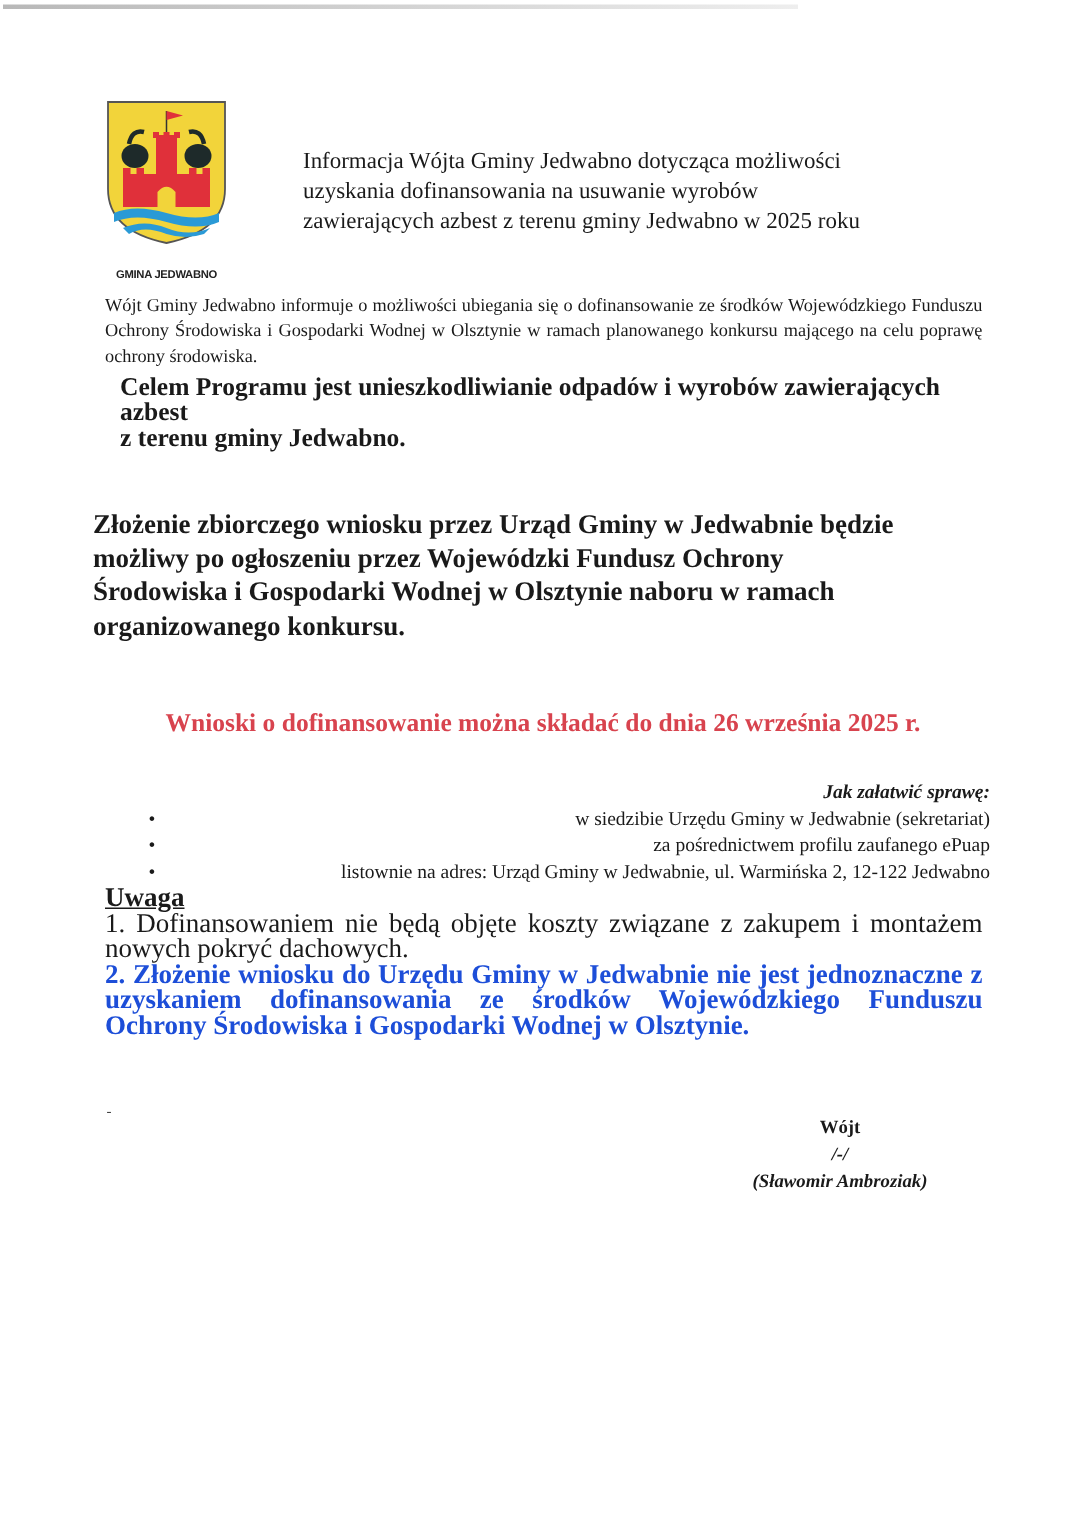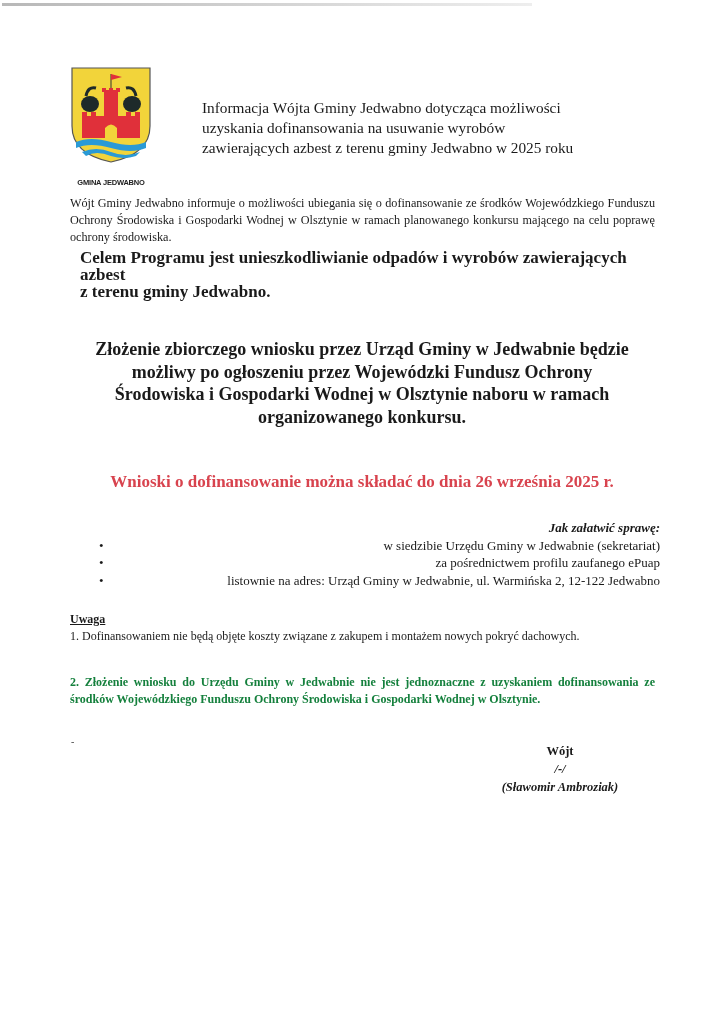--- a/index.html
+++ b/index.html
@@ -11,32 +11,32 @@
   .crest svg { width: 82px; height: 98px; display: block; }
   .crest-label { font-family: "Liberation Sans", "DejaVu Sans", sans-serif; font-size: 7.5px;
                  font-weight: bold; letter-spacing: -0.2px; text-align: center; margin-top: 14px; color: #222; }
   .title { position: absolute; left: 202px; top: 98px; width: 460px; font-size: 15.3px;
            font-weight: normal; line-height: 20px; }
   .intro { position: absolute; left: 70px; top: 195px; width: 585px; font-size: 12.2px;
            line-height: 17px; text-align: justify; text-align-last: left; }
   .aim { position: absolute; left: 80px; top: 249px; width: 564px; font-size: 17px;
          font-weight: bold; text-align: left; line-height: 17px; }
   .joint { position: absolute; left: 62px; top: 338px; width: 600px; font-size: 18px;
-           font-weight: bold; text-align: center; line-height: 22.5px; }
+           font-weight: bold; line-height: 22.5px; }
   .deadline { position: absolute; left: 62px; top: 472px; width: 600px; font-size: 17px;
               font-weight: bold; text-align: center; color: #d8434e; }
   .how { position: absolute; left: 70px; top: 519px; width: 590px; font-size: 13px; line-height: 17.5px; text-align: right; }
   .how-title { font-weight: bold; font-style: italic; }
   .how ul { margin: 0; padding: 0 0 0 54px; list-style: none; }
   .how li { position: relative; }
   .how li .bullet { position: absolute; left: -25px; top: 0; }
-  .note { position: absolute; left: 70px; top: 611px; width: 585px; font-size: 12px; line-height: 17px; }
+  .note { position: absolute; left: 70px; top: 590px; width: 585px; font-size: 18px; line-height: 17px; }
   .note-title { font-weight: bold; text-decoration: underline; }
   .note p { margin: 0; text-align: justify; }
-  .note .red { color: #15803d; font-weight: bold; margin-top: 29px; }
+  .note .red { color: #1d4ed8; font-weight: bold; }
   .dash { position: absolute; left: 71px; top: 736px; font-size: 10px; color: #444; }
   .sign { position: absolute; left: 470px; top: 742px; width: 180px; text-align: center;
           font-size: 12.5px; font-weight: bold; line-height: 18px; }
   .sign .role { }
   .sign .mark, .sign .name { font-style: italic; }
 </style>
 </head>
 <body>
 
 <div class="scan-line"></div>

